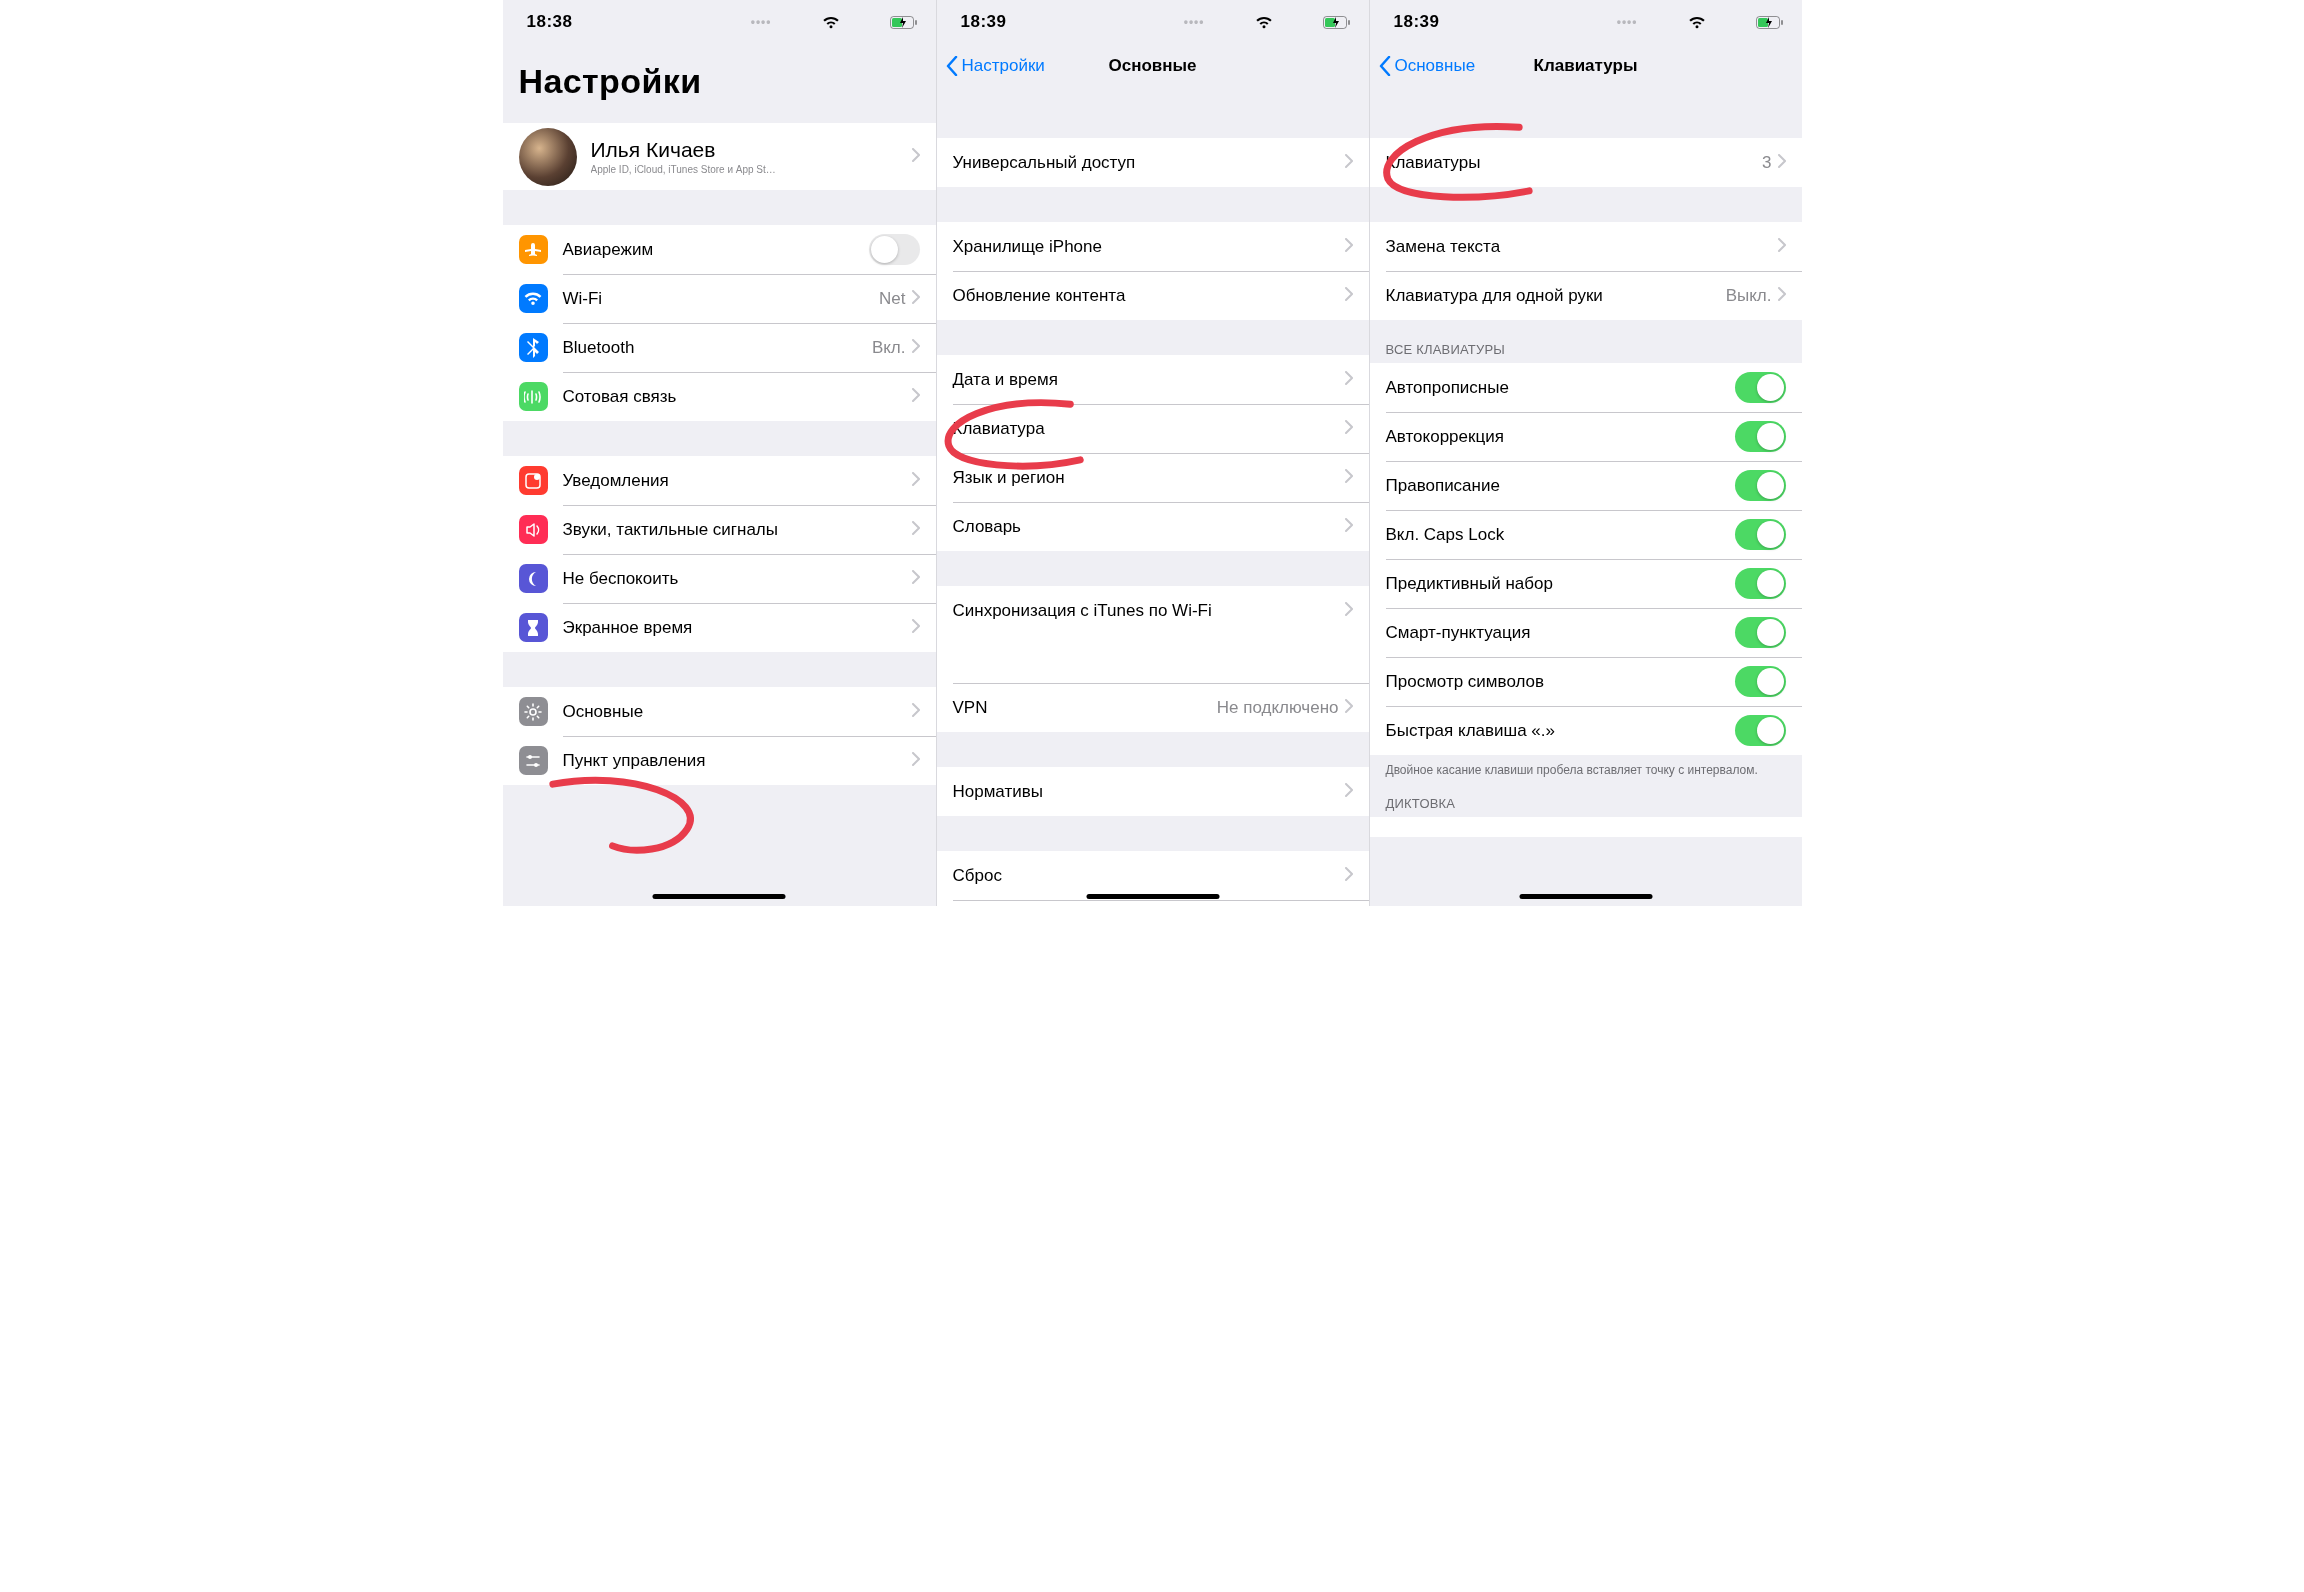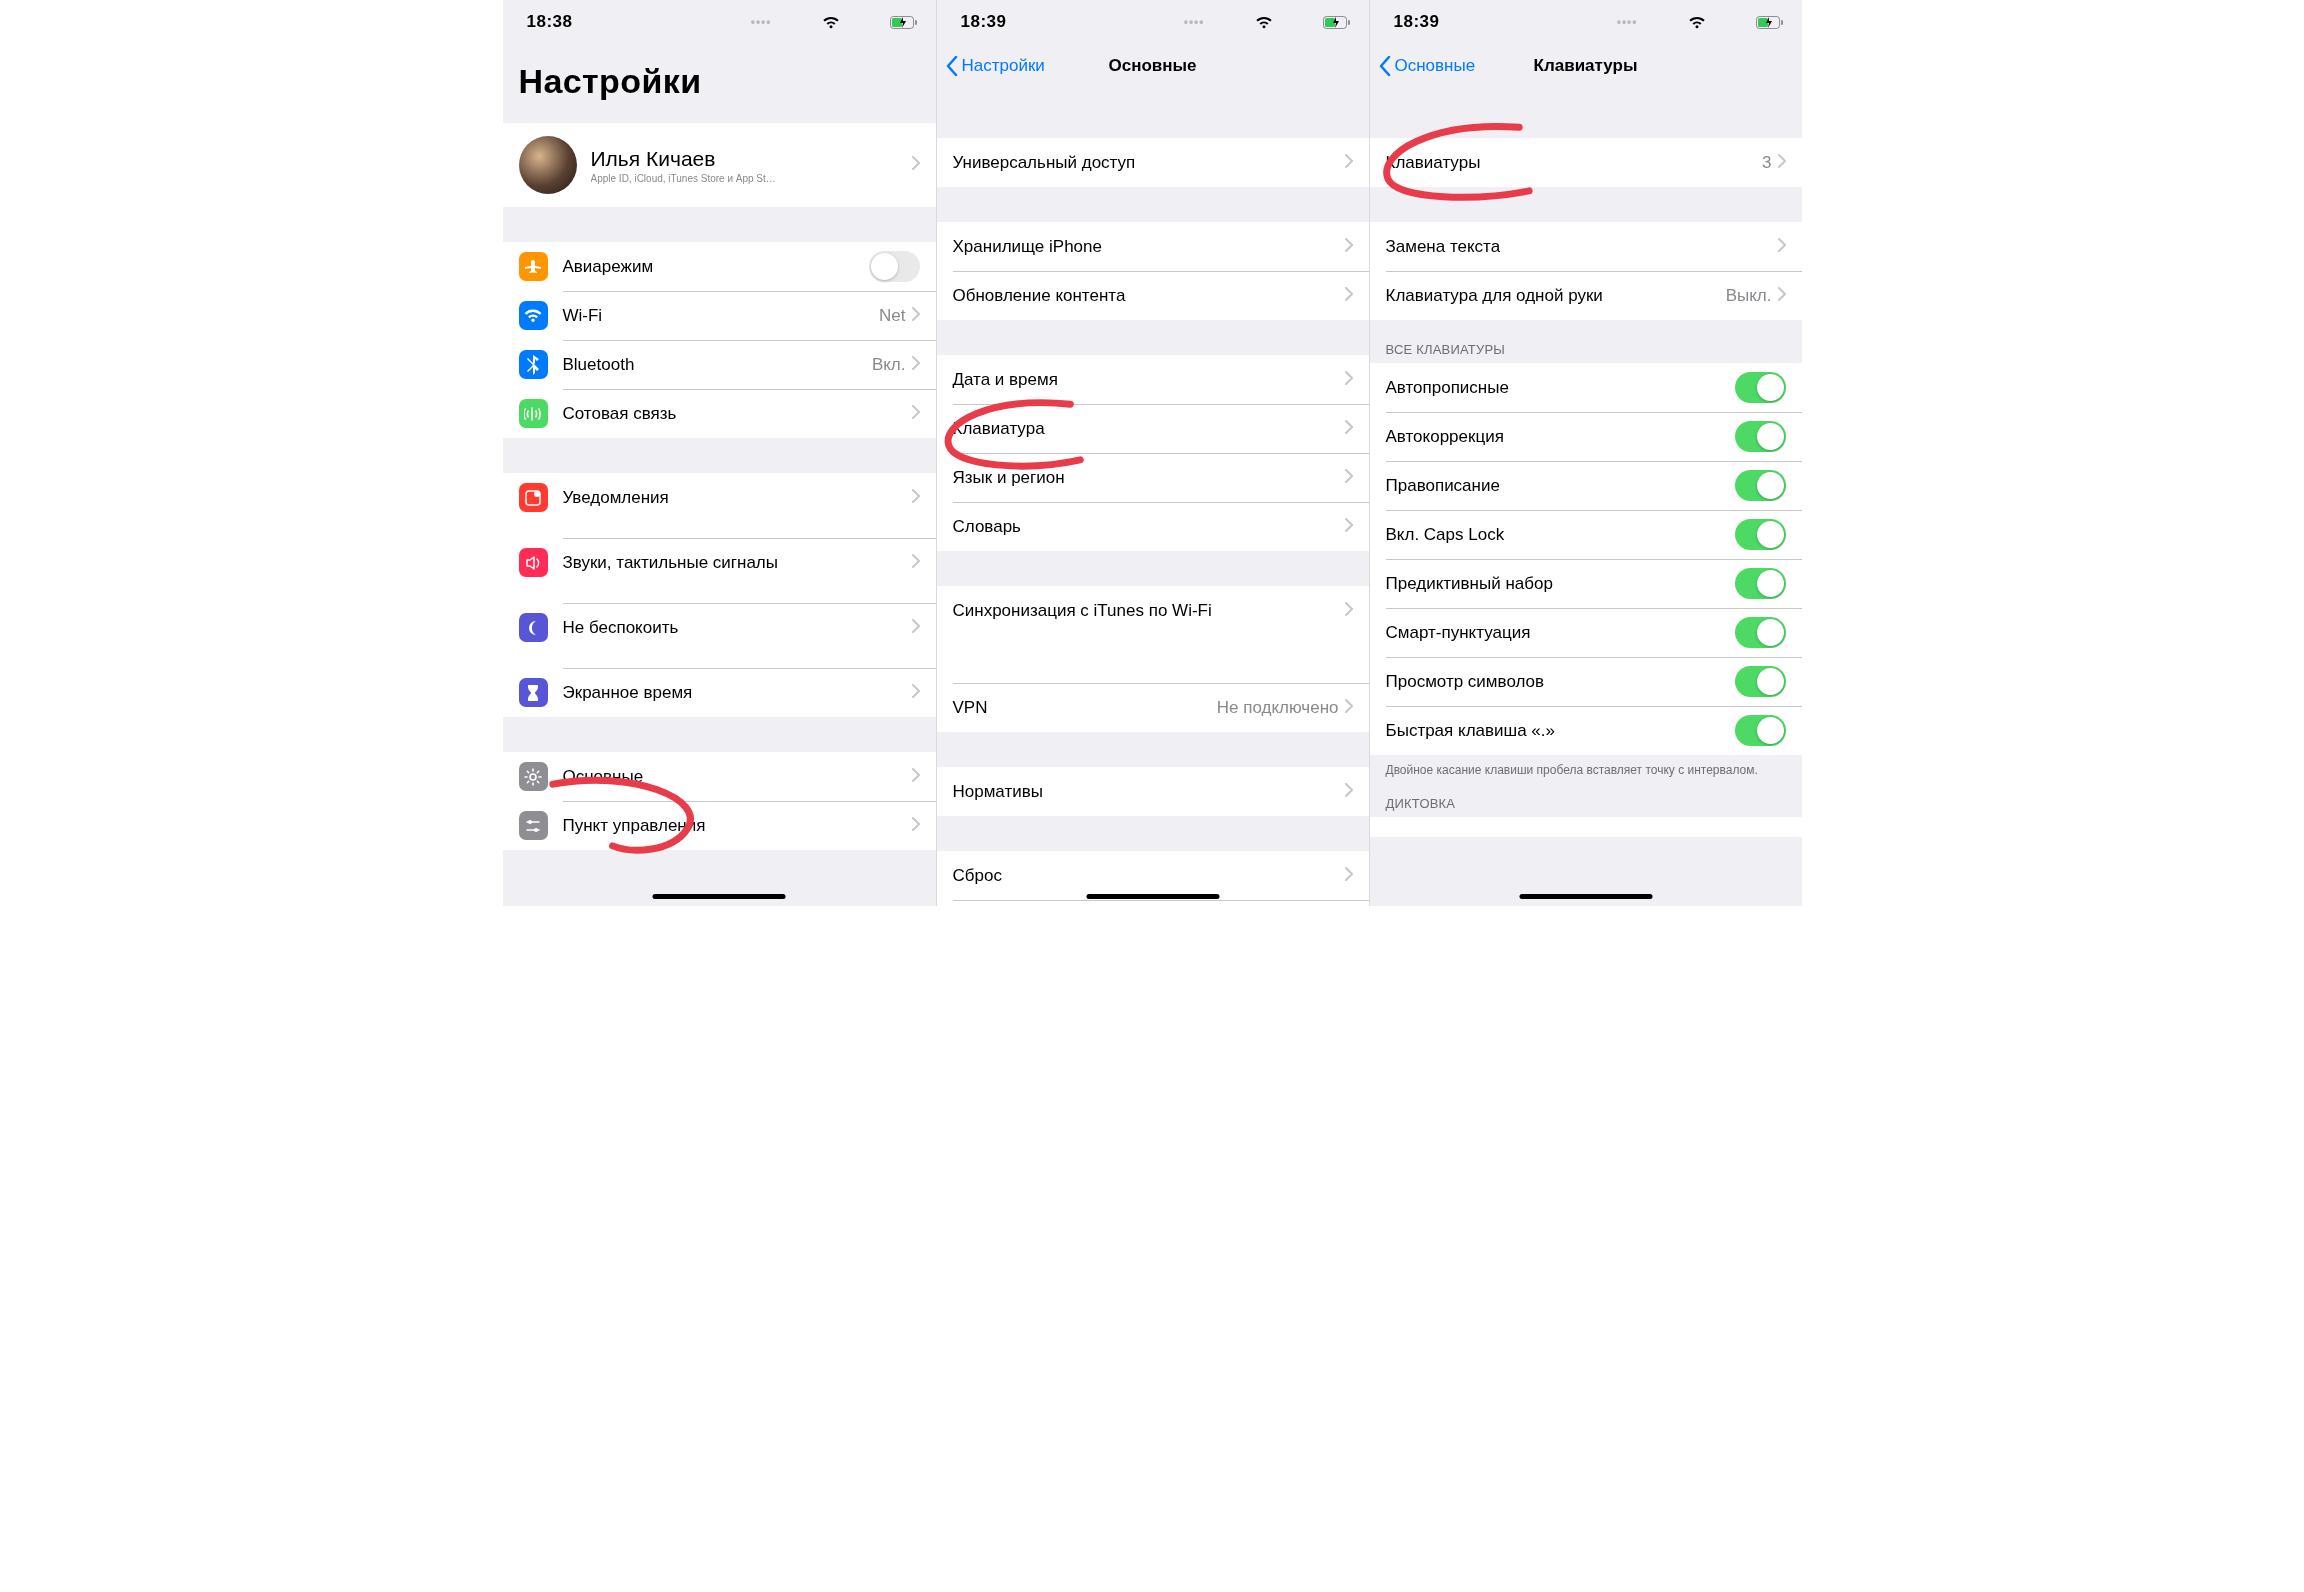--- a/index.html
+++ b/index.html
@@ -31,21 +31,21 @@
   
   .group { background:#fff; display:flex; flex-direction:column; }
   .group + .group { margin-top:35px; }
   .cell { height:49px; display:flex; align-items:center; padding:0 16px; position:relative; cursor:pointer; }
   .cell + .cell::before { content:""; position:absolute; top:0; left:16px; right:0; height:1px; background:#c8c7cc; }
   .cell.withIcon + .cell.withIcon::before { left:60px; }
   .cell .icon { width:29px; height:29px; border-radius:7px; margin-right:15px; display:flex; align-items:center; justify-content:center; flex-shrink:0; }
   .cell .label { font-size:17px; color:#000; flex:1; }
   .cell .detail { font-size:17px; color:#8a8a8e; margin-right:6px; }
   .cell .chev { color:#c7c7cc; }
-  .profile { height:84px;justify-content:space-between; }
+  .profile { height:67px;justify-content:space-between; }
   .profile .avatar { width:58px; height:58px; border-radius:50%; margin-right:14px; background:radial-gradient(circle at 35% 35%, #d7b48d 0%, #5a4032 55%, #1f1712 100%); flex-shrink:0; }
   .profile .ptxt { display:flex; flex-direction:column; flex:1; min-width:0; }
   .profile .pname { font-size:21px; color:#000; margin-bottom:2px; }
   .profile .psub { font-size:10px; color:#8a8a8e; white-space:nowrap; overflow:hidden; text-overflow:ellipsis; }
 
   
   .scroll { flex:1; overflow:hidden; }
 
   
   .toggle { width:51px; height:31px; border-radius:16px; position:relative; flex-shrink:0; }
@@ -156,21 +156,21 @@
                 <path d="M8 3v12M4 6a9 9 0 000 6M12 6a9 9 0 010 6M1 4a13 13 0 000 10M15 4a13 13 0 010 10" stroke="#fff" stroke-width="1.6" fill="none" stroke-linecap="round"></path>
               </svg>
             </div>
         <span class="label">Сотовая связь</span>
         <span class="chev"><svg width="8" height="14" viewBox="0 0 8 14">
                 <path d="M1 1l6 6-6 6" stroke="#c7c7cc" stroke-width="2" fill="none" stroke-linecap="round"></path>
               </svg></span>
       </div>
     </div>
 
-    <div class="group" style="margin-top:35px;gap:16px;">
+    <div class="group" style="margin-top:35px;">
       <div class="cell withIcon">
         <div class="icon bg-red">
               <svg width="18" height="18" viewBox="0 0 18 18">
                 <rect x="2" y="2" width="14" height="14" rx="3" fill="none" stroke="#fff" stroke-width="1.5"></rect>
                 <circle cx="13" cy="5" r="3" fill="#fff"></circle>
               </svg>
             </div>
         <span class="label">Уведомления</span>
         <span class="chev"><svg width="8" height="14" viewBox="0 0 8 14">
                 <path d="M1 1l6 6-6 6" stroke="#c7c7cc" stroke-width="2" fill="none" stroke-linecap="round"></path>

